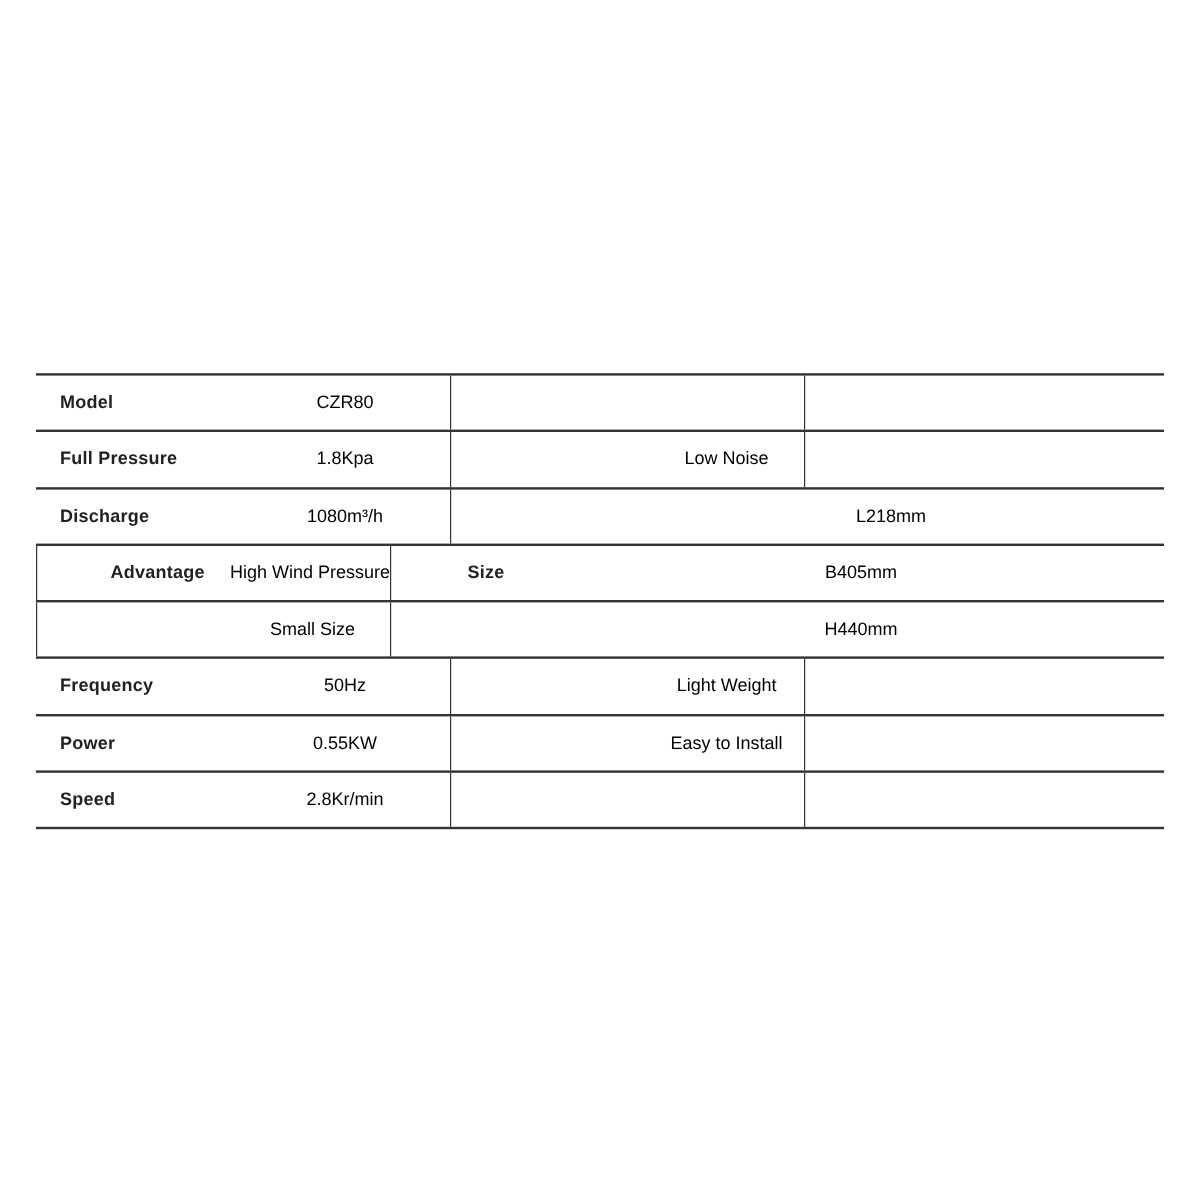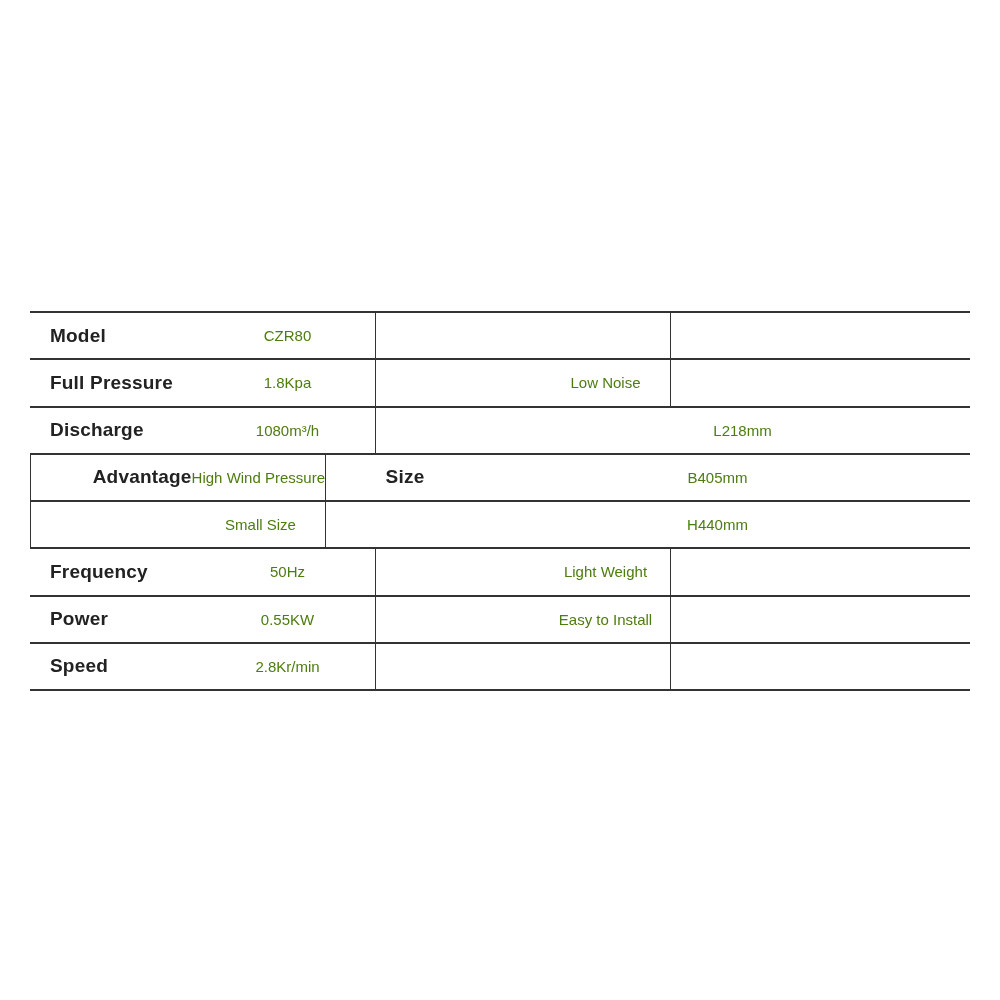--- a/index.html
+++ b/index.html
@@ -33,34 +33,34 @@
     align-items: center;
     box-sizing: border-box;
     height: 100%;
   }
   .cell.specs { width: 345px; }
   .cell.adv   { width: 295px; border-left: 1.5px solid #333333; padding-left: 40px; }
   .cell.size  { flex: 1;      border-left: 1.5px solid #333333; padding-left: 19px; }
 
   .label {
     font-weight: 700;
-    font-size: 19px;
+    font-size: 15px;
     color: #222222;
     letter-spacing: 0.2px;
     white-space: nowrap;
   }
   .value {
     flex: 1;
     text-align: center;
     font-size: 15px;
-    color: #4d7c0f;
+    color: #000000;
     white-space: nowrap;
   }
   .specs .label { width: 150px; padding-left: 20px; }
-  .adv   .label { width: 125px; text-align: right; }
+  .adv   .label { width: 125px; text-align: center; }
   .size  .label { width: 120px; text-align: center; }
 </style>
 </head>
 <body>
 
 <div class="canvas">
   <div class="spec-table">
 
     <div class="row">
       <div class="cell specs">

